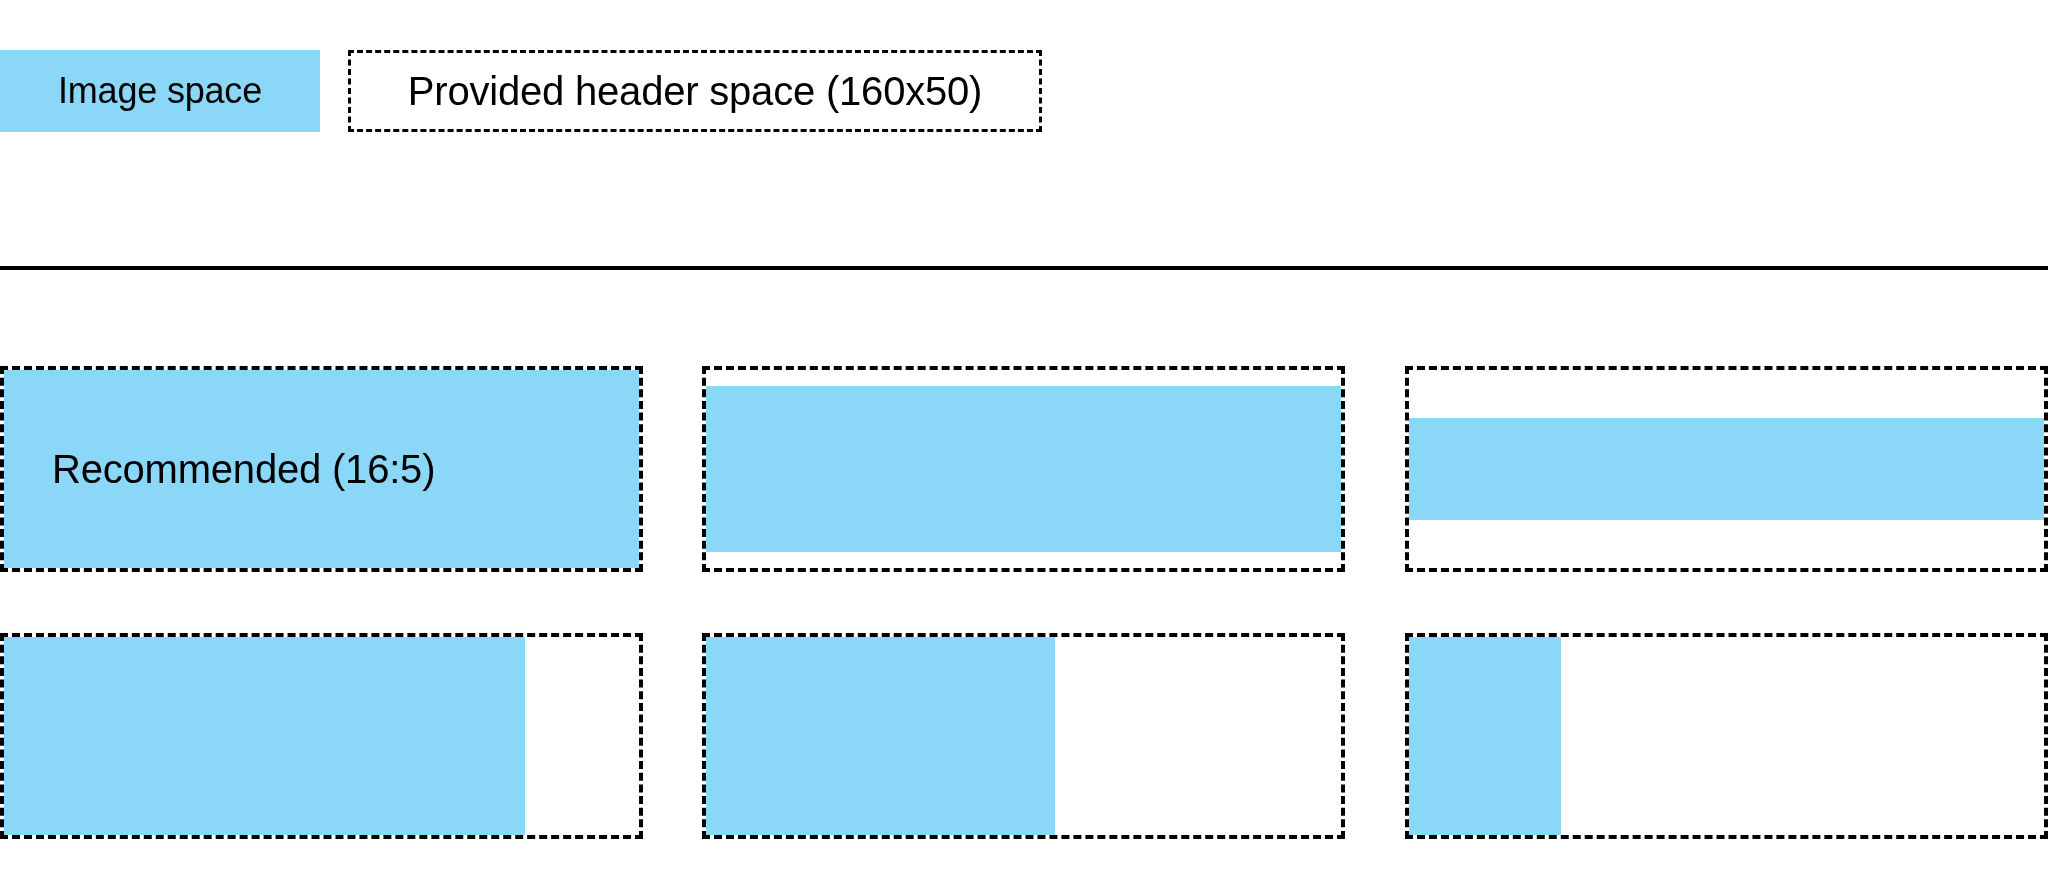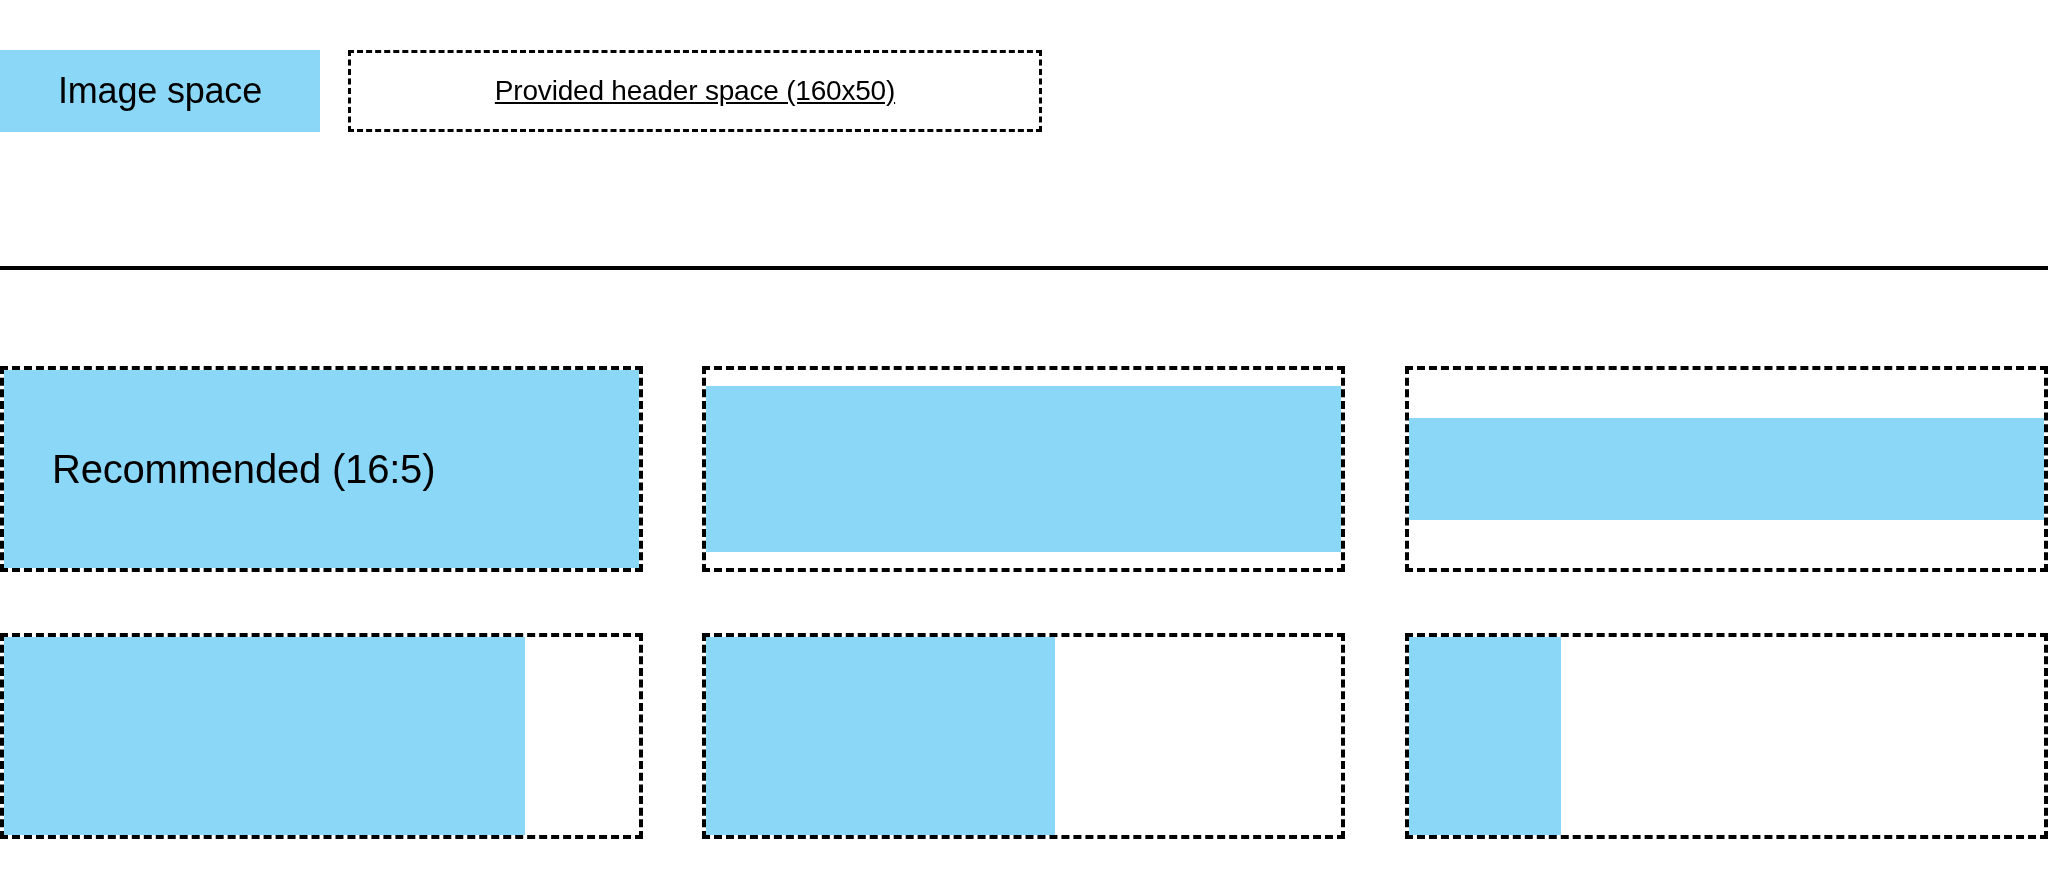--- a/index.html
+++ b/index.html
@@ -56,26 +56,25 @@
     height: 82px;
     box-sizing: border-box;
     border: 3px dashed #000000;
     display: flex;
     align-items: center;
     justify-content: center;
     background: #ffffff;
   }
 
   .legend-spacebox-label {
-    font-size: 28px;
+    font-size: 40px;
     line-height: 1;
     letter-spacing: -0.2px;
     color: #000;
     white-space: nowrap;
-    text-decoration: underline;
   }
 
   
   .divider {
     position: absolute;
     left: 0;
     top: 266px;
     width: 2048px;
     height: 4px;
     background: #000000;

